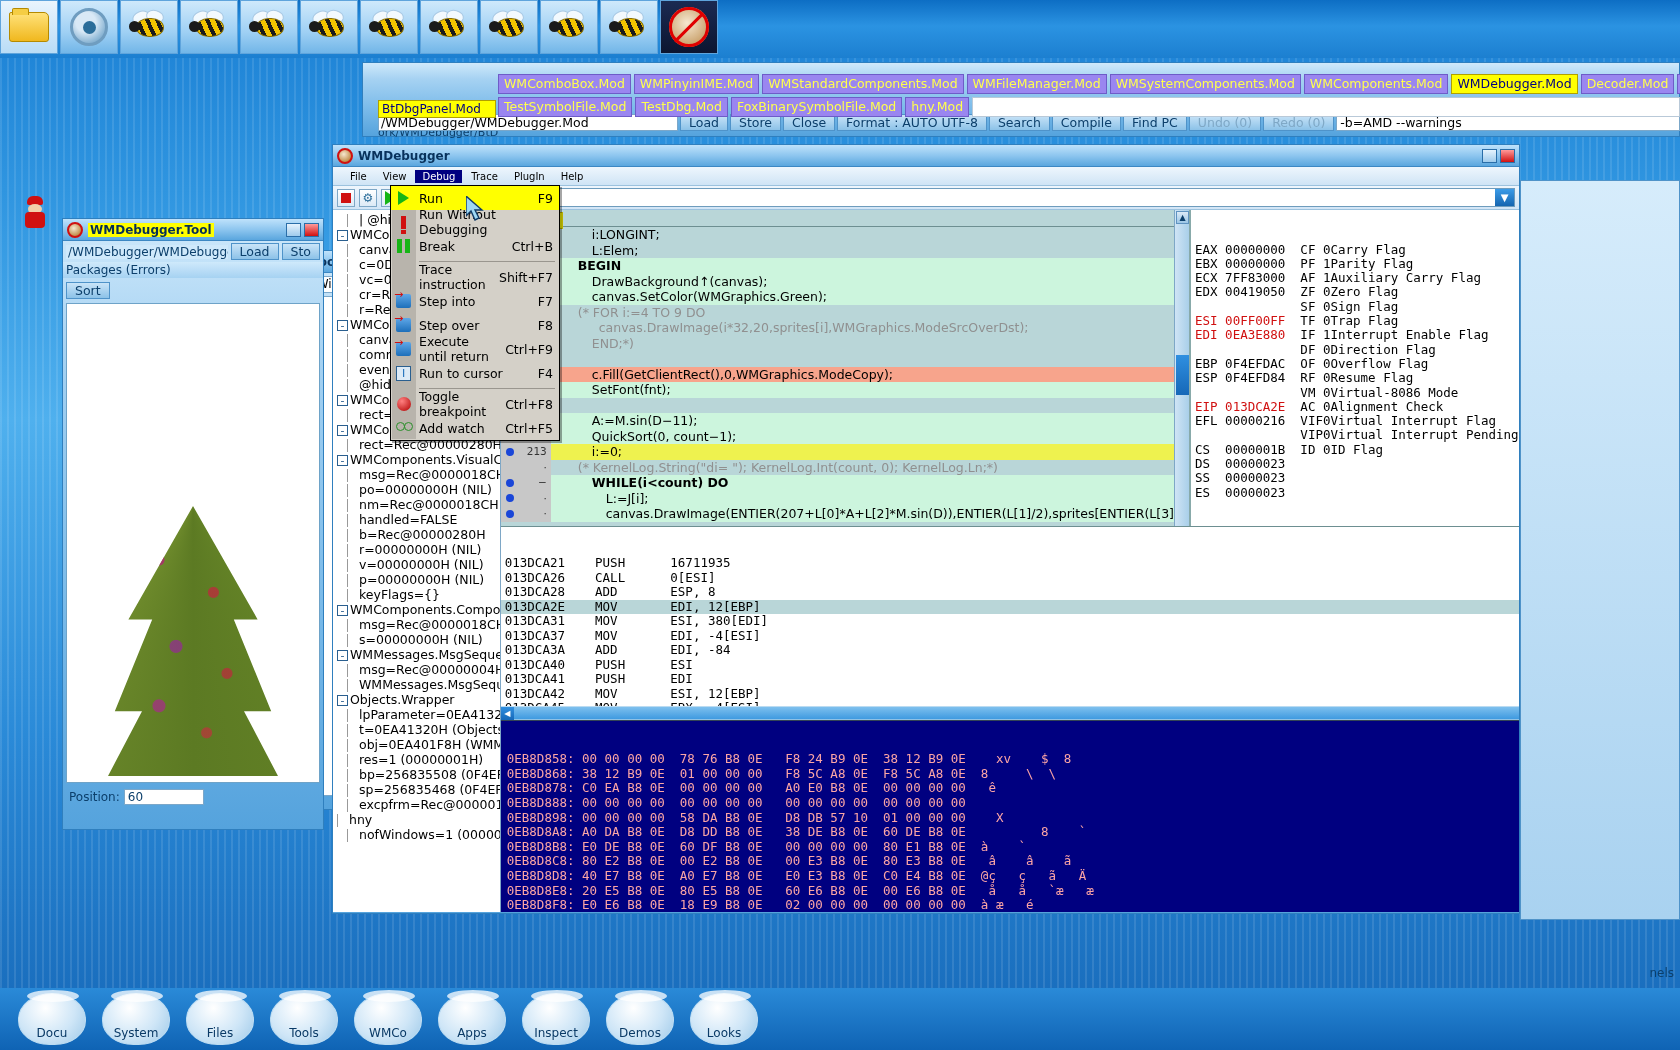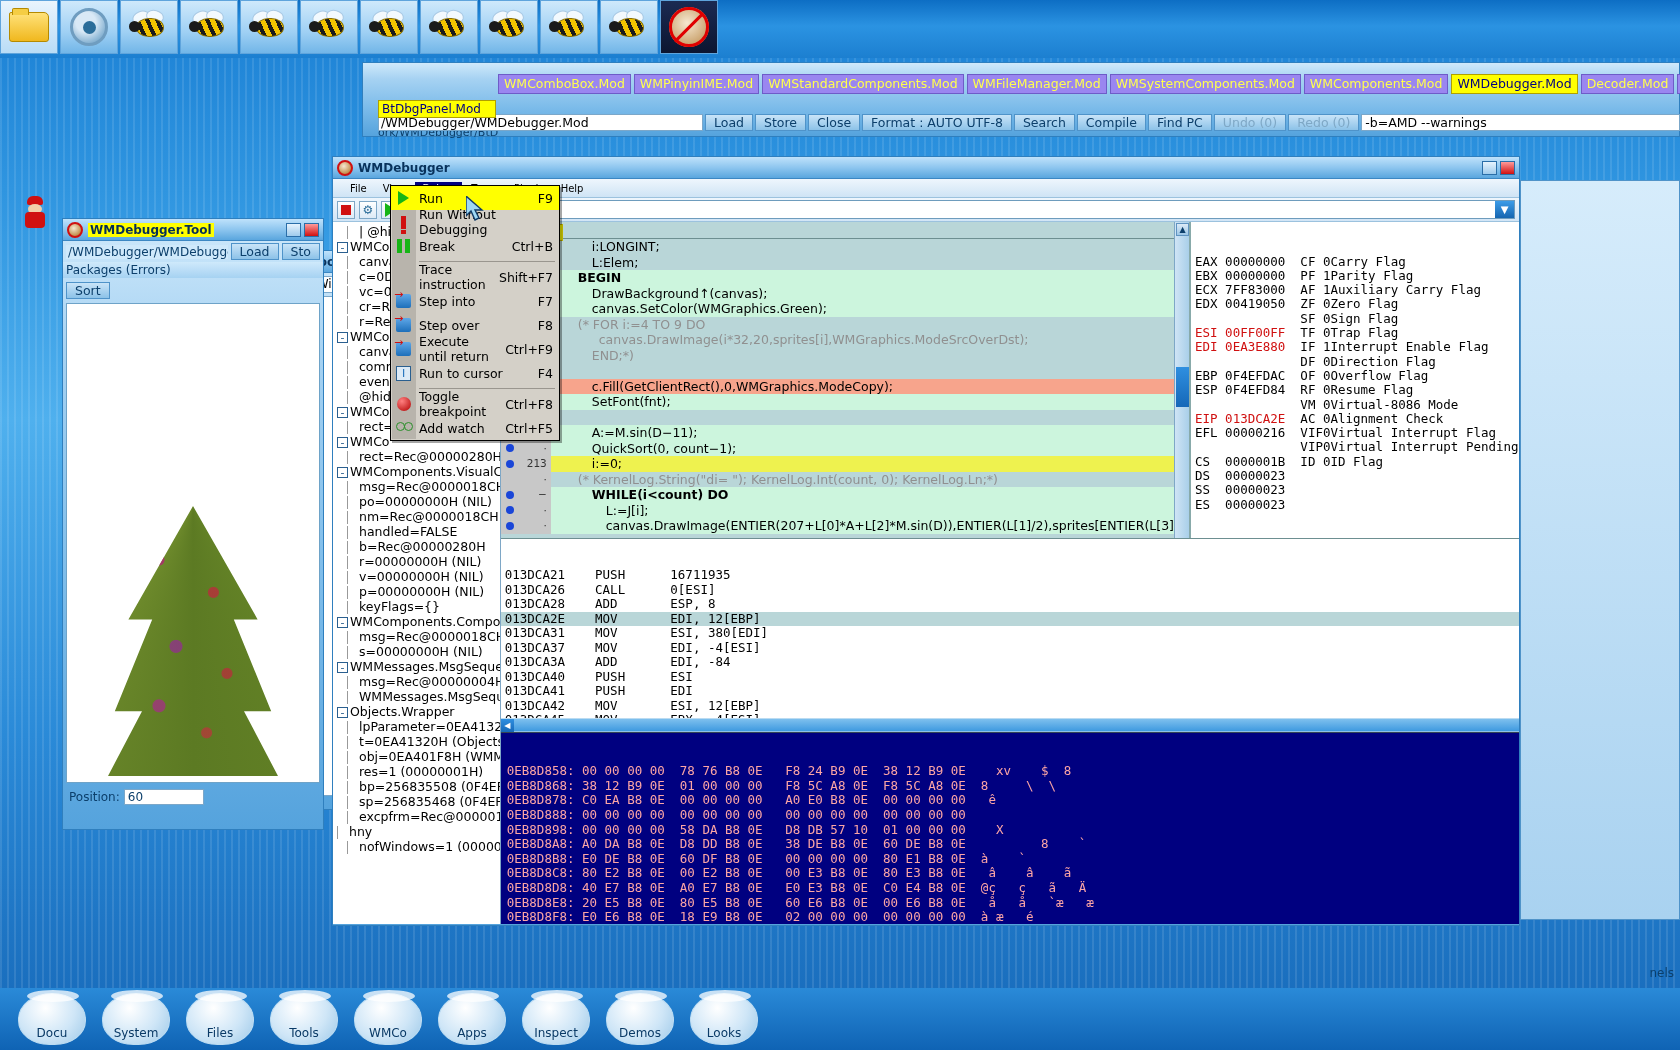--- a/index.html
+++ b/index.html
@@ -108,21 +108,21 @@
   #btdbg {
     position:absolute; left:378px; top:100px; width:118px; height:18px; z-index:13;
     background:#ffff00; border:1px solid #b0a000; color:#000080; font-size:12px;
     padding:0 3px; line-height:17px; white-space:nowrap; overflow:hidden;
   }
   #editor-toolbar {
     position:absolute; left:378px; top:112px; width:1302px; height:20px; z-index:11;
     display:flex; align-items:center; gap:2px; font-size:12.5px;
   }
   .ed-path{
-    width:325px;height:17px;background:#fff;border:1px solid #7ba7c9;
+    width:300px;height:17px;background:#fff;border:1px solid #7ba7c9;
     font-size:12.5px;line-height:16px;padding:0 2px;color:#000;overflow:hidden;white-space:nowrap;
   }
   .ed-btn{
     background: linear-gradient(180deg,#c9e4f8,#8cc2e8);
     border:1px solid #4f93c9; color:#0c3f6b; padding:0 8px; height:17px; line-height:16px;
     font-size:12.5px; white-space:nowrap;
   }
   .ed-btn.dim{color:#7fa8c6;}
   .ed-cmd{flex:1;height:17px;background:#fff;border:1px solid #7ba7c9;font-size:12.5px;
     line-height:16px;padding:0 3px;color:#000;}
@@ -150,21 +150,21 @@
       radial-gradient(circle at 62% 32%, rgba(190,40,60,.75) 0 5px, transparent 6px),
       radial-gradient(circle at 40% 52%, rgba(150,40,150,.7) 0 6px, transparent 7px),
       radial-gradient(circle at 70% 62%, rgba(190,40,60,.7) 0 5px, transparent 6px),
       radial-gradient(circle at 30% 74%, rgba(170,40,140,.7) 0 6px, transparent 7px),
       radial-gradient(circle at 58% 84%, rgba(190,50,60,.7) 0 5px, transparent 6px),
       conic-gradient(from 180deg at 50% 0%, #5c7a23, #8ea83c, #3f5c18, #6f8f2c, #5c7a23);
     clip-path: polygon(50% 0%, 88% 42%, 74% 42%, 96% 76%, 80% 76%, 100% 100%, 0% 100%, 20% 76%, 4% 76%, 26% 42%, 12% 42%);
   }
 
   
-  #dbgwin{ left:332px; top:144px; width:1188px; height:770px; z-index:20;margin-top:12px;}
+  #dbgwin{ left:332px; top:144px; width:1188px; height:770px; z-index:20;}
   #dbgwin .win-frame{ width:100%; height:100%; }
   .menubar{
     height:19px; background:linear-gradient(180deg,#eef6fd,#cfe4f5);
     border-bottom:1px solid #9cc2de; display:flex; align-items:center;
     font-size:10px; color:#000; padding-left:10px; gap:2px;
   }
   .menuitem{padding:1px 7px;}
   .menuitem.open{background:#000080;color:#fff;}
 
   .dbg-toolbar{
@@ -471,20 +471,27 @@
   <div class="tabrow">
     <span class="modtab">WMComboBox.Mod</span>
     <span class="modtab">WMPinyinIME.Mod</span>
     <span class="modtab">WMStandardComponents.Mod</span>
     <span class="modtab">WMFileManager.Mod</span>
     <span class="modtab">WMSystemComponents.Mod</span>
     <span class="modtab">WMComponents.Mod</span>
     <span class="modtab active">WMDebugger.Mod</span>
     <span class="modtab">Decoder.Mod</span>
     <span class="modtab">TryDecode.Mod</span>
+  </div>
+  <div class="tabrow">
+    <span class="modtab">TestSymbolFile.Mod</span>
+    <span class="modtab">TestDbg.Mod</span>
+    <span class="modtab">FoxBinarySymbolFile.Mod</span>
+    <span class="modtab">hny.Mod</span>
+    <span class="modtab white"></span>
   </div>
 </div>
 
 <div id="btdbg">BtDbgPanel.Mod</div>
 <div id="editor-sub">ork/WMDebugger/BtD</div>
 
 <div id="editor-toolbar">
   <div class="ed-path">/WMDebugger/WMDebugger.Mod</div>
   <div class="ed-btn">Load</div>
   <div class="ed-btn">Store</div>

